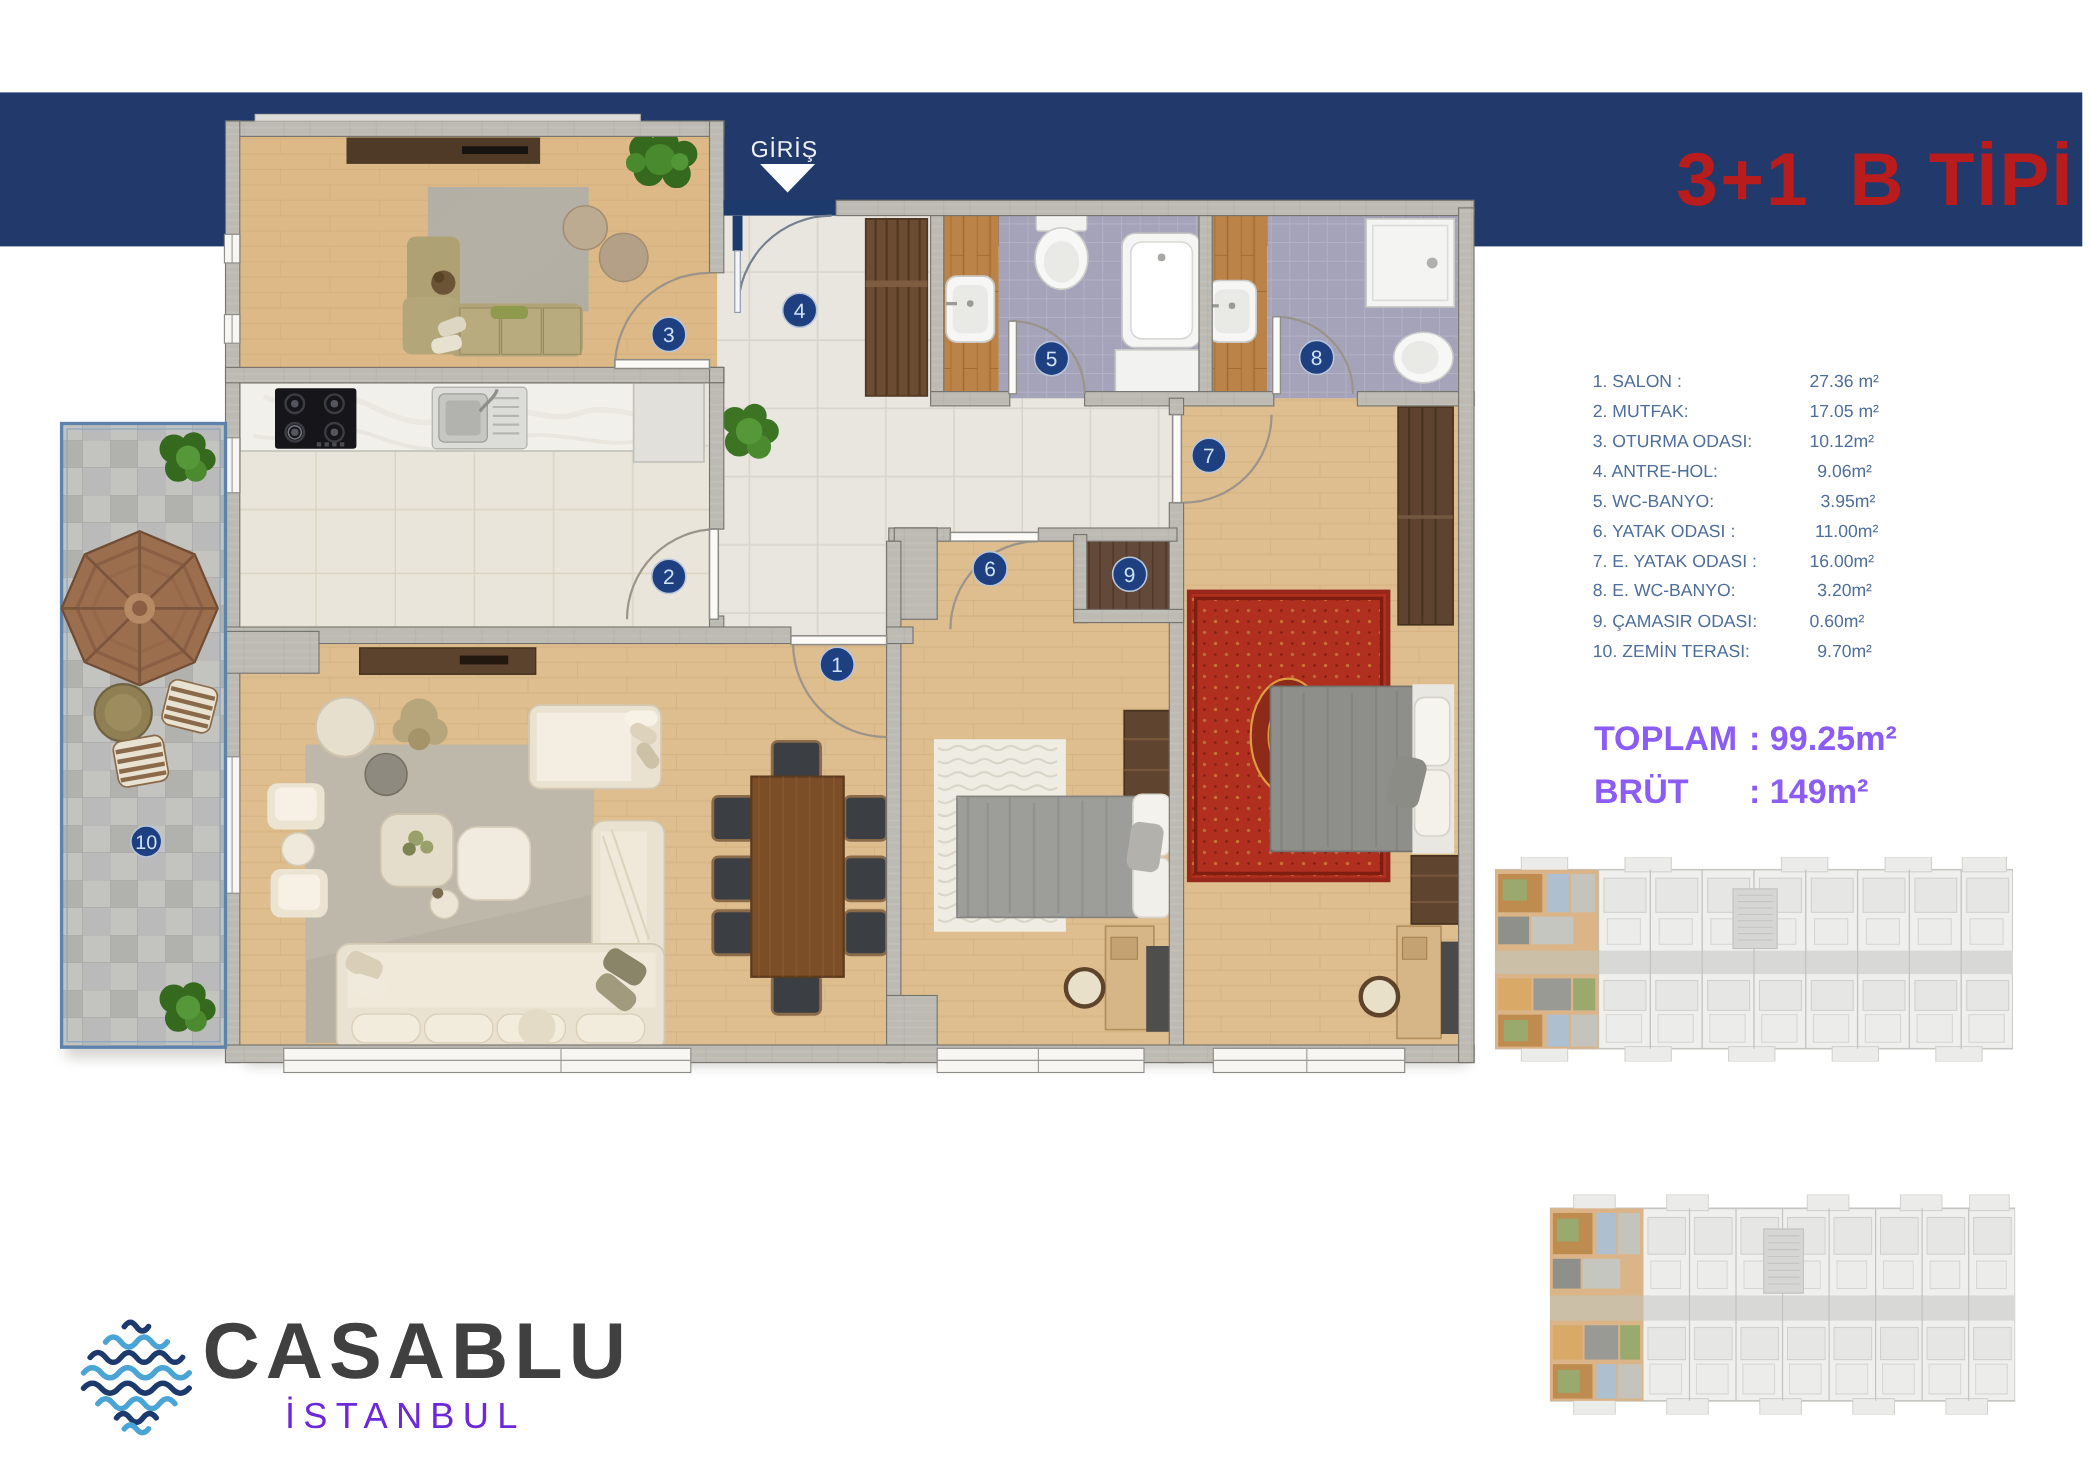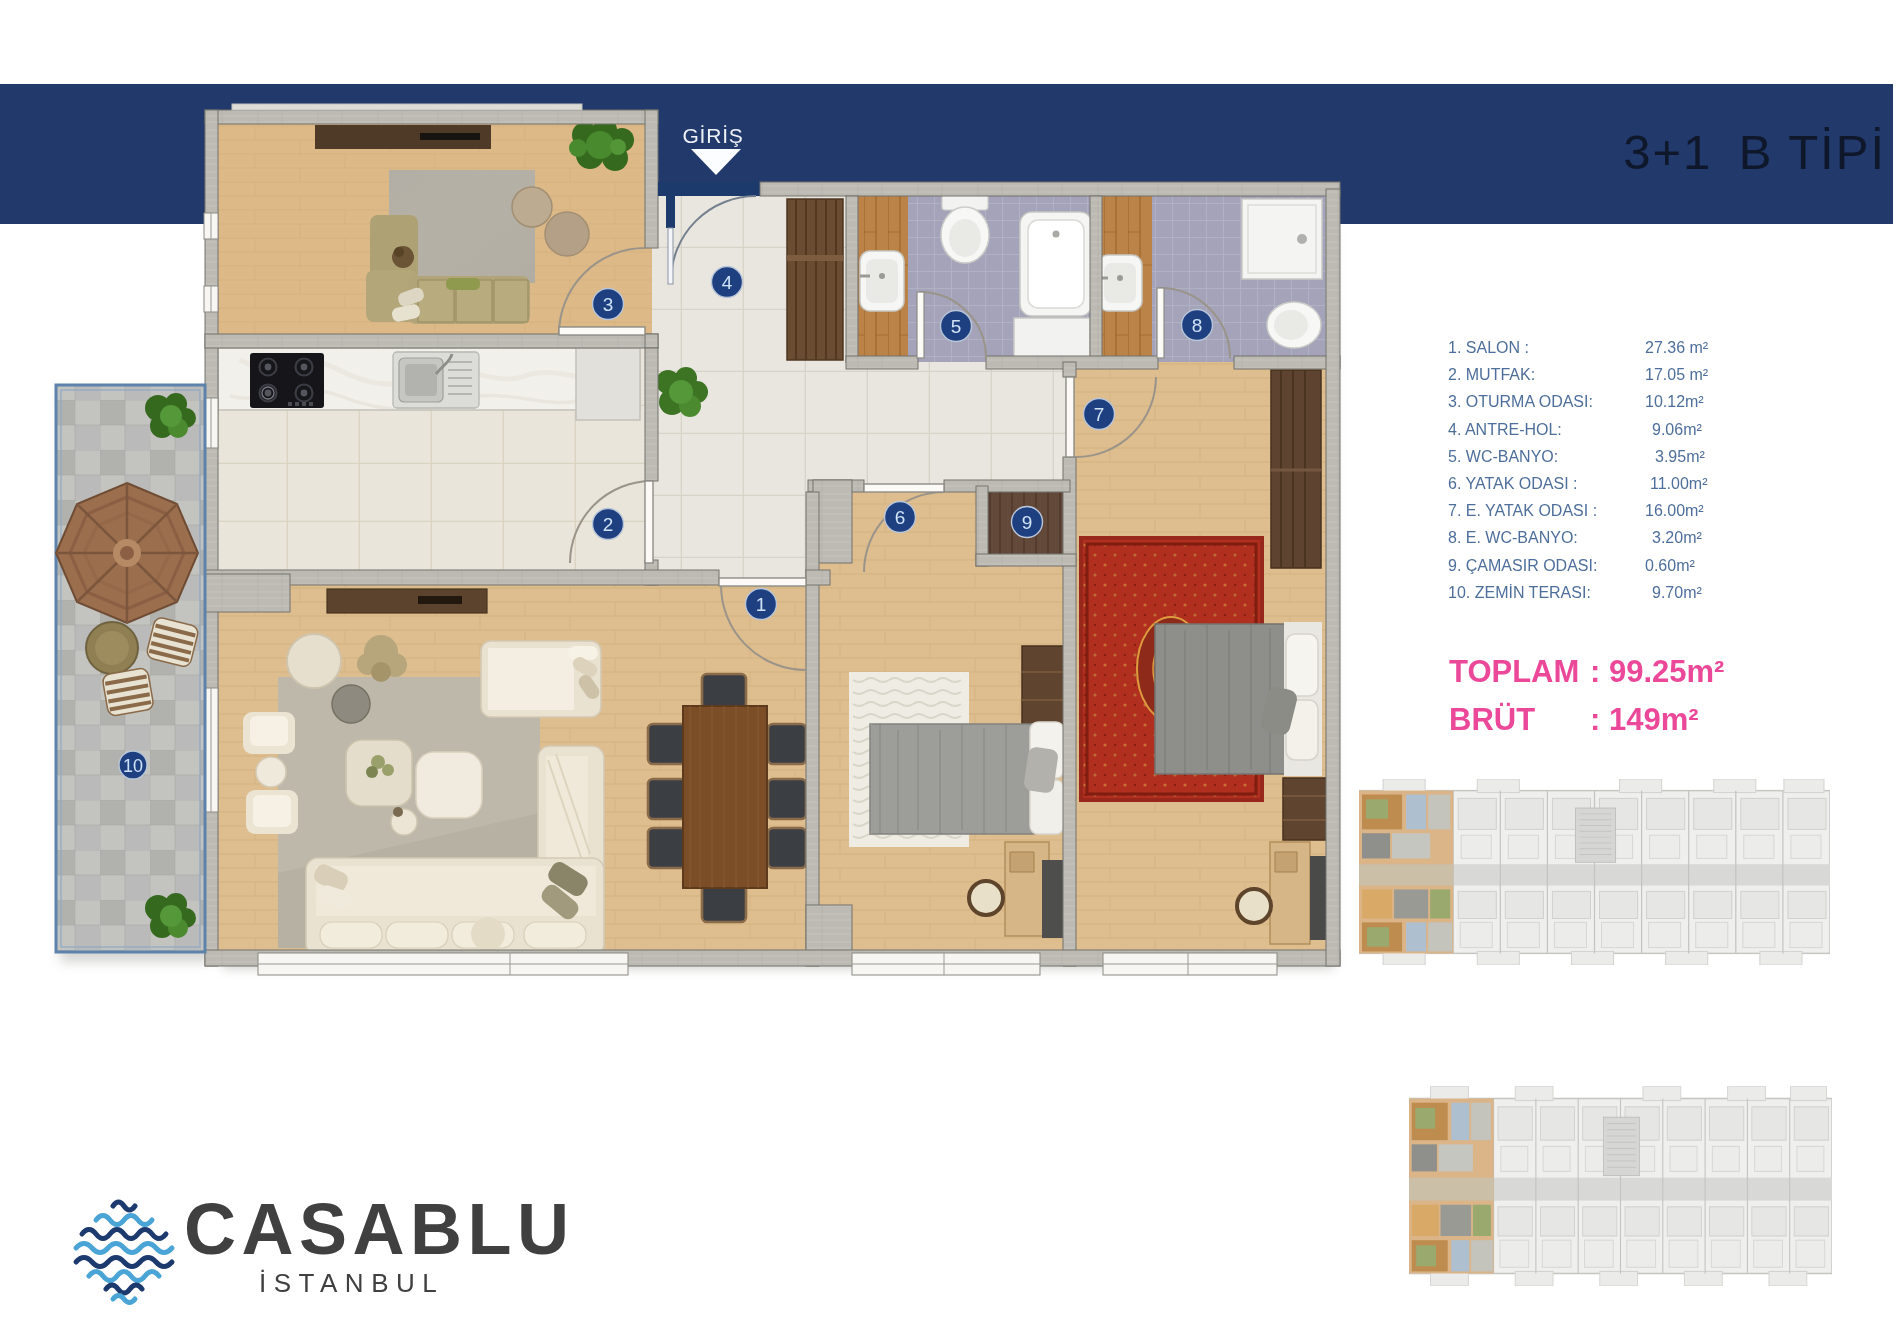--- a/index.html
+++ b/index.html
@@ -1,26 +1,26 @@
 <!DOCTYPE html>
 <html><head>
 <meta charset="utf-8">
 <style>
   html,body{margin:0;padding:0;width:1900px;height:1343px;background:#ffffff;overflow:hidden;}
   body{font-family:"Liberation Sans",sans-serif;position:relative;}
   .abs{position:absolute;}
   #band{left:0;top:84px;width:1893px;height:140px;background:#21396b;}
-  #title{right:14px;white-space:pre;top:124px;color:#0f172a;font-size:49px;letter-spacing:2px;font-weight:400;}
+  #title{right:14px;white-space:pre;top:124px;color:#b91c1c;font-size:68px;letter-spacing:2px;font-weight:700;}
   #legend{left:1448px;top:334px;color:#4e6f9b;font-size:16px;line-height:27.2px;white-space:nowrap;}
   #legend .v{position:absolute;left:197px;}
   #legend .l{position:relative;display:block;height:27.2px;}
-  #totals{left:1449px;top:648px;color:#ec4899;font-size:31px;font-weight:bold;line-height:48px;white-space:nowrap;}
+  #totals{left:1449px;top:648px;color:#8b5cf6;font-size:31px;font-weight:bold;line-height:48px;white-space:nowrap;}
   #totals .v{position:absolute;left:141px;}
   #casablu{left:184px;top:1188px;color:#404040;font-size:72px;font-weight:bold;letter-spacing:5.5px;}
-  #istanbul{left:259px;top:1268px;color:#404040;font-size:26px;letter-spacing:7.5px;font-weight:400;}
+  #istanbul{left:259px;top:1268px;color:#6d28d9;font-size:33px;letter-spacing:7.5px;font-weight:400;}
 </style>
 </head>
 <body>
 
 <div id="band" class="abs"></div>
 
 <div id="title" class="abs">3+1 B TİPİ</div>
 
 <div id="legend" class="abs">
   <span class="l">1. SALON :<span class="v">27.36 m²</span></span>

